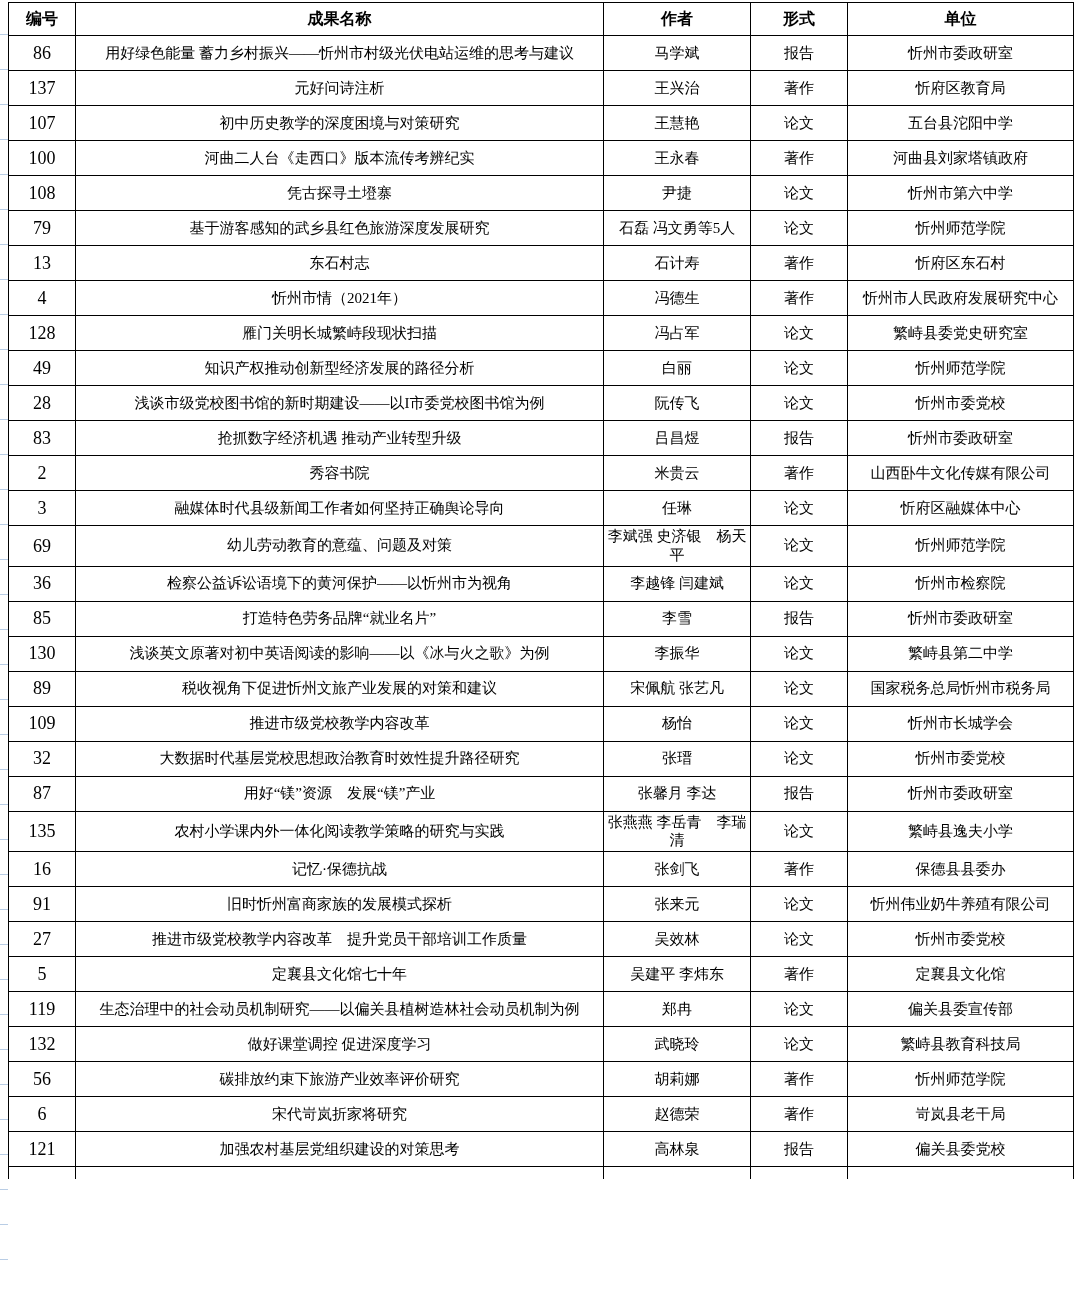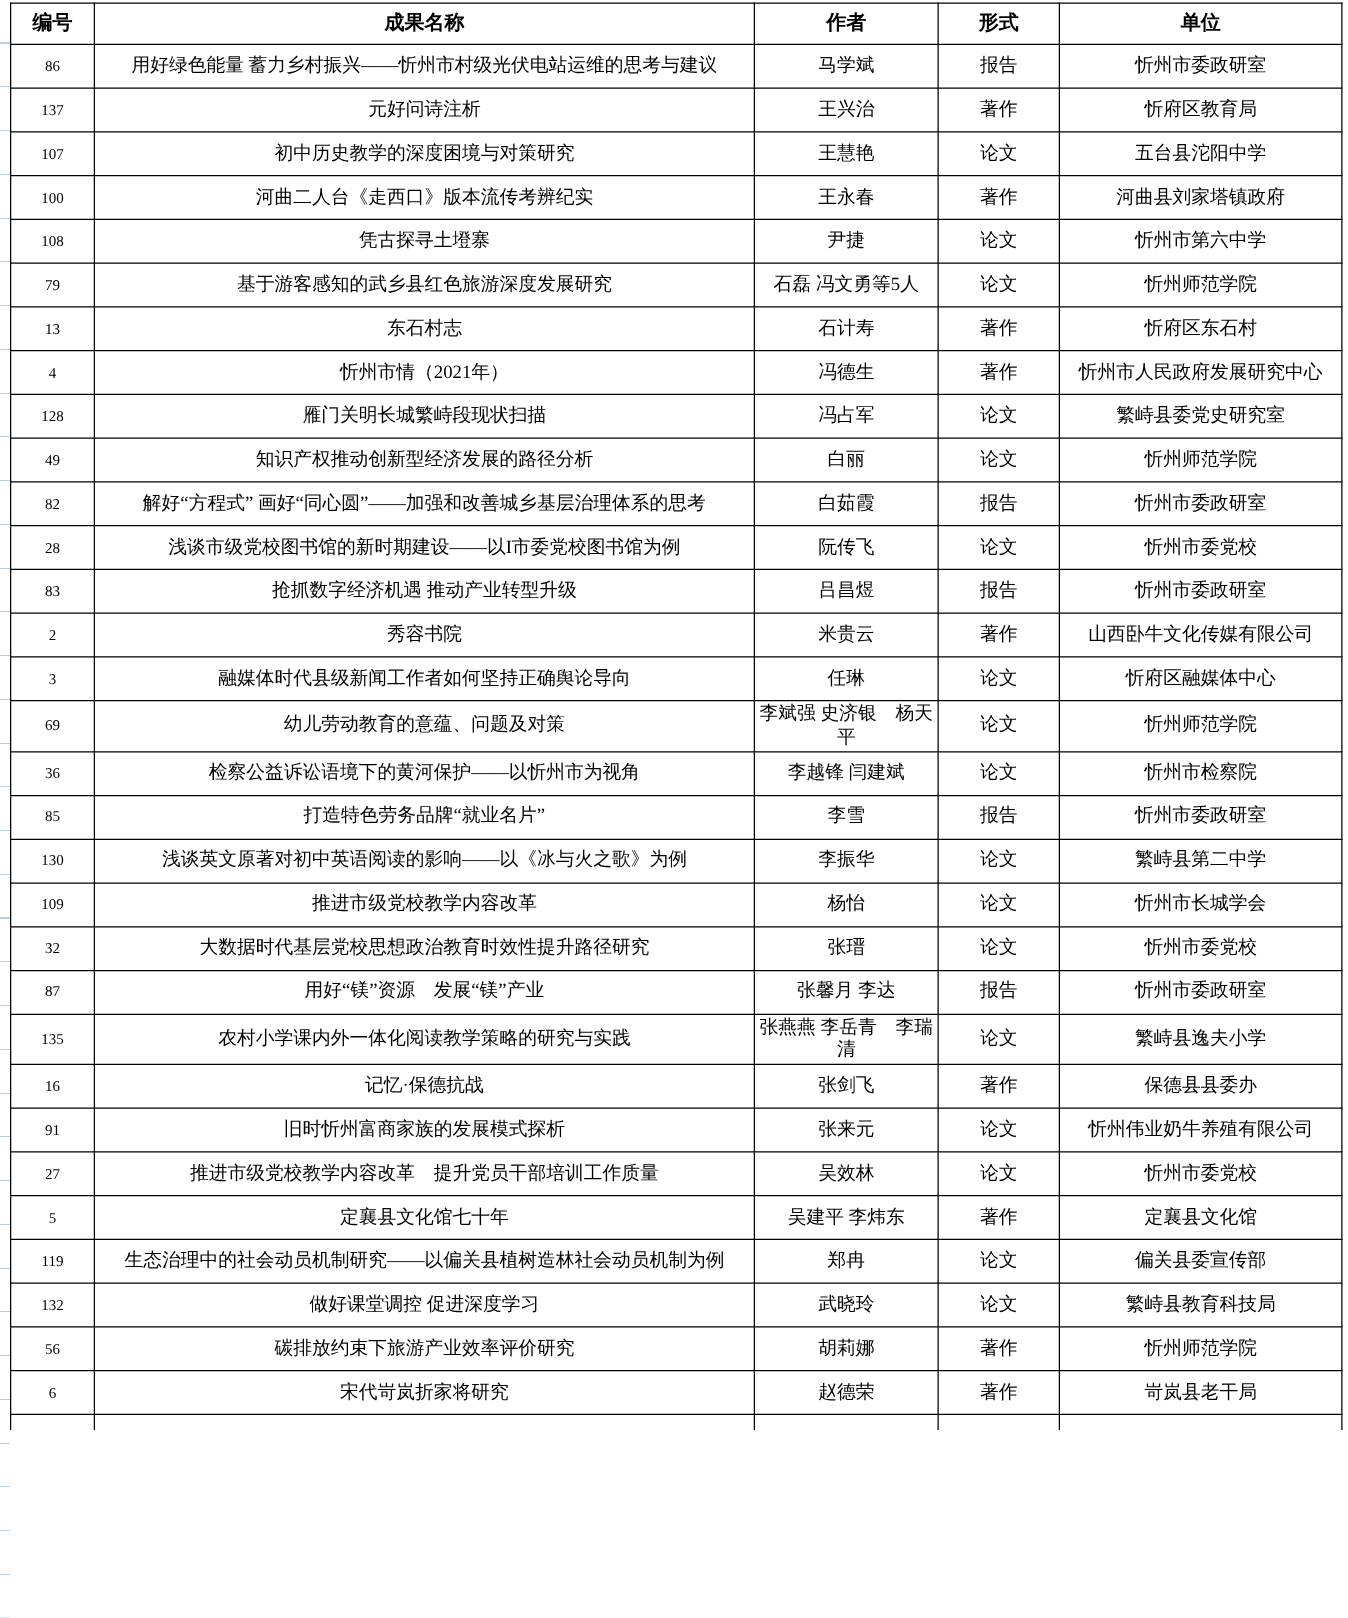--- a/index.html
+++ b/index.html
@@ -51,21 +51,21 @@
     line-height: 1.25;
   }
   .results thead tr { height: 33px; }
   .results tbody tr { height: 35px; }
   .results th {
     font-weight: bold;
     font-size: 16px;
   }
   .results td { font-size: 15px; }
   .results td.c-id {
-    font-size: 12px;
+    font-size: 18px;
     font-family: "Liberation Serif", "DejaVu Serif", serif;
   }
   .results td.c-author { padding: 1px 2px; margin-left: 32px; }
   .results tbody tr.partial { height: 12px; }
   .results tbody tr.partial td { border-bottom: none; }
 </style>
 </head>
 <body>
 
 <div class="sheet">
@@ -163,27 +163,20 @@
         </tr>
 
         <tr>
           <td class="c-id">49</td>
           <td class="c-name">知识产权推动创新型经济发展的路径分析</td>
           <td class="c-author">白丽</td>
           <td class="c-form">论文</td>
           <td class="c-unit">忻州师范学院</td>
         </tr>
 
-        <tr>
-          <td class="c-id">82</td>
-          <td class="c-name">解好“方程式” 画好“同心圆”——加强和改善城乡基层治理体系的思考</td>
-          <td class="c-author">白茹霞</td>
-          <td class="c-form">报告</td>
-          <td class="c-unit">忻州市委政研室</td>
-        </tr>
 
 
         <tr>
           <td class="c-id">28</td>
           <td class="c-name">浅谈市级党校图书馆的新时期建设——以I市委党校图书馆为例</td>
           <td class="c-author">阮传飞</td>
           <td class="c-form">论文</td>
           <td class="c-unit">忻州市委党校</td>
         </tr>
 
@@ -236,20 +229,27 @@
         </tr>
 
         <tr>
           <td class="c-id">130</td>
           <td class="c-name">浅谈英文原著对初中英语阅读的影响——以《冰与火之歌》为例</td>
           <td class="c-author">李振华</td>
           <td class="c-form">论文</td>
           <td class="c-unit">繁峙县第二中学</td>
         </tr>
 
+        <tr>
+          <td class="c-id">89</td>
+          <td class="c-name">税收视角下促进忻州文旅产业发展的对策和建议</td>
+          <td class="c-author">宋佩航 张艺凡</td>
+          <td class="c-form">论文</td>
+          <td class="c-unit">国家税务总局忻州市税务局</td>
+        </tr>
 
         <tr>
           <td class="c-id">109</td>
           <td class="c-name">推进市级党校教学内容改革</td>
           <td class="c-author">杨怡</td>
           <td class="c-form">论文</td>
           <td class="c-unit">忻州市长城学会</td>
         </tr>
 
         <tr>
@@ -334,20 +334,27 @@
         </tr>
 
         <tr>
           <td class="c-id">6</td>
           <td class="c-name">宋代岢岚折家将研究</td>
           <td class="c-author">赵德荣</td>
           <td class="c-form">著作</td>
           <td class="c-unit">岢岚县老干局</td>
         </tr>
 
+        <tr>
+          <td class="c-id">121</td>
+          <td class="c-name">加强农村基层党组织建设的对策思考</td>
+          <td class="c-author">高林泉</td>
+          <td class="c-form">报告</td>
+          <td class="c-unit">偏关县委党校</td>
+        </tr>
       </tbody>
     <tbody>
       <tr class="partial">
         <td></td>
         <td></td>
         <td></td>
         <td></td>
         <td></td>
       </tr>
     </tbody>

